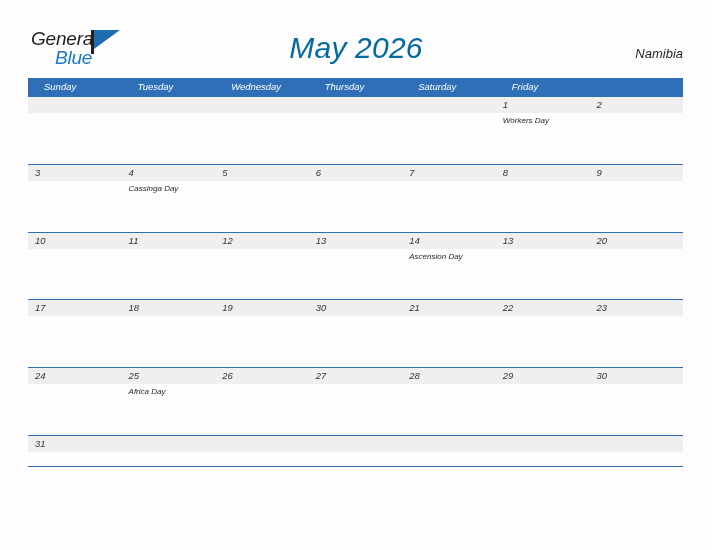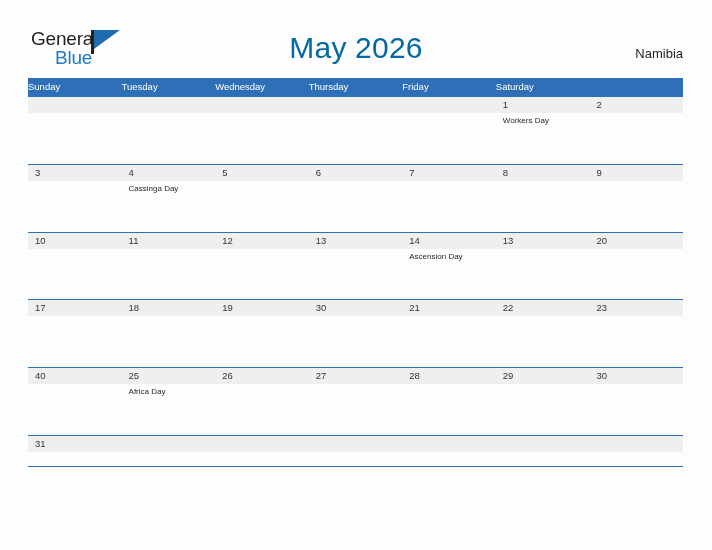--- a/index.html
+++ b/index.html
@@ -11,20 +11,21 @@
     height: 550px;
     background: #fdfdfd;
     font-family: "Liberation Sans", sans-serif;
     color: #1a1a1a;
     overflow: hidden;
   }
   .page {
     position: relative;
     width: 712px;
     height: 430px;
+    font-style: italic;
   }
 
   
   .header {
     position: absolute;
     left: 0;
     top: 0;
     width: 712px;
     height: 76px;
   }
@@ -103,21 +104,21 @@
 
   .dow-row {
     display: flex;
     width: 655px;
     height: 18px;
     background: #2e6fb7;
   }
   .dow-cell {
     width: 93.57px;
     box-sizing: border-box;
-    padding-left: 0;
+    padding-left: 16px;
     color: #ffffff;
     font-size: 9.5px;
     line-height: 18px;
     white-space: nowrap;
   }
 
   .week-row {
     position: relative;
     width: 655px;
     border-top: 1.6px solid #2e6fb7;
@@ -178,22 +179,22 @@
     <div class="locale">Namibia</div>
   </div>
 
   <div class="calendar">
 
     <div class="dow-row">
       <div class="dow-cell">Sunday</div>
       <div class="dow-cell">Tuesday</div>
       <div class="dow-cell">Wednesday</div>
       <div class="dow-cell">Thursday</div>
+      <div class="dow-cell">Saturday</div>
       <div class="dow-cell">Friday</div>
-      <div class="dow-cell">Saturday</div>
     </div>
 
     <div class="week-row tall">
       <div class="date-band">
         <div class="date-cell"></div>
         <div class="date-cell"></div>
         <div class="date-cell"></div>
         <div class="date-cell"></div>
         <div class="date-cell"></div>
         <div class="date-cell">1</div>
@@ -268,21 +269,21 @@
         <div class="event-cell"></div>
         <div class="event-cell"></div>
         <div class="event-cell"></div>
         <div class="event-cell"></div>
         <div class="event-cell"></div>
       </div>
     </div>
 
     <div class="week-row tall">
       <div class="date-band">
-        <div class="date-cell">40</div>
+        <div class="date-cell">24</div>
         <div class="date-cell">25</div>
         <div class="date-cell">26</div>
         <div class="date-cell">27</div>
         <div class="date-cell">28</div>
         <div class="date-cell">29</div>
         <div class="date-cell">30</div>
       </div>
       <div class="event-band">
         <div class="event-cell"></div>
         <div class="event-cell">Africa Day</div>

